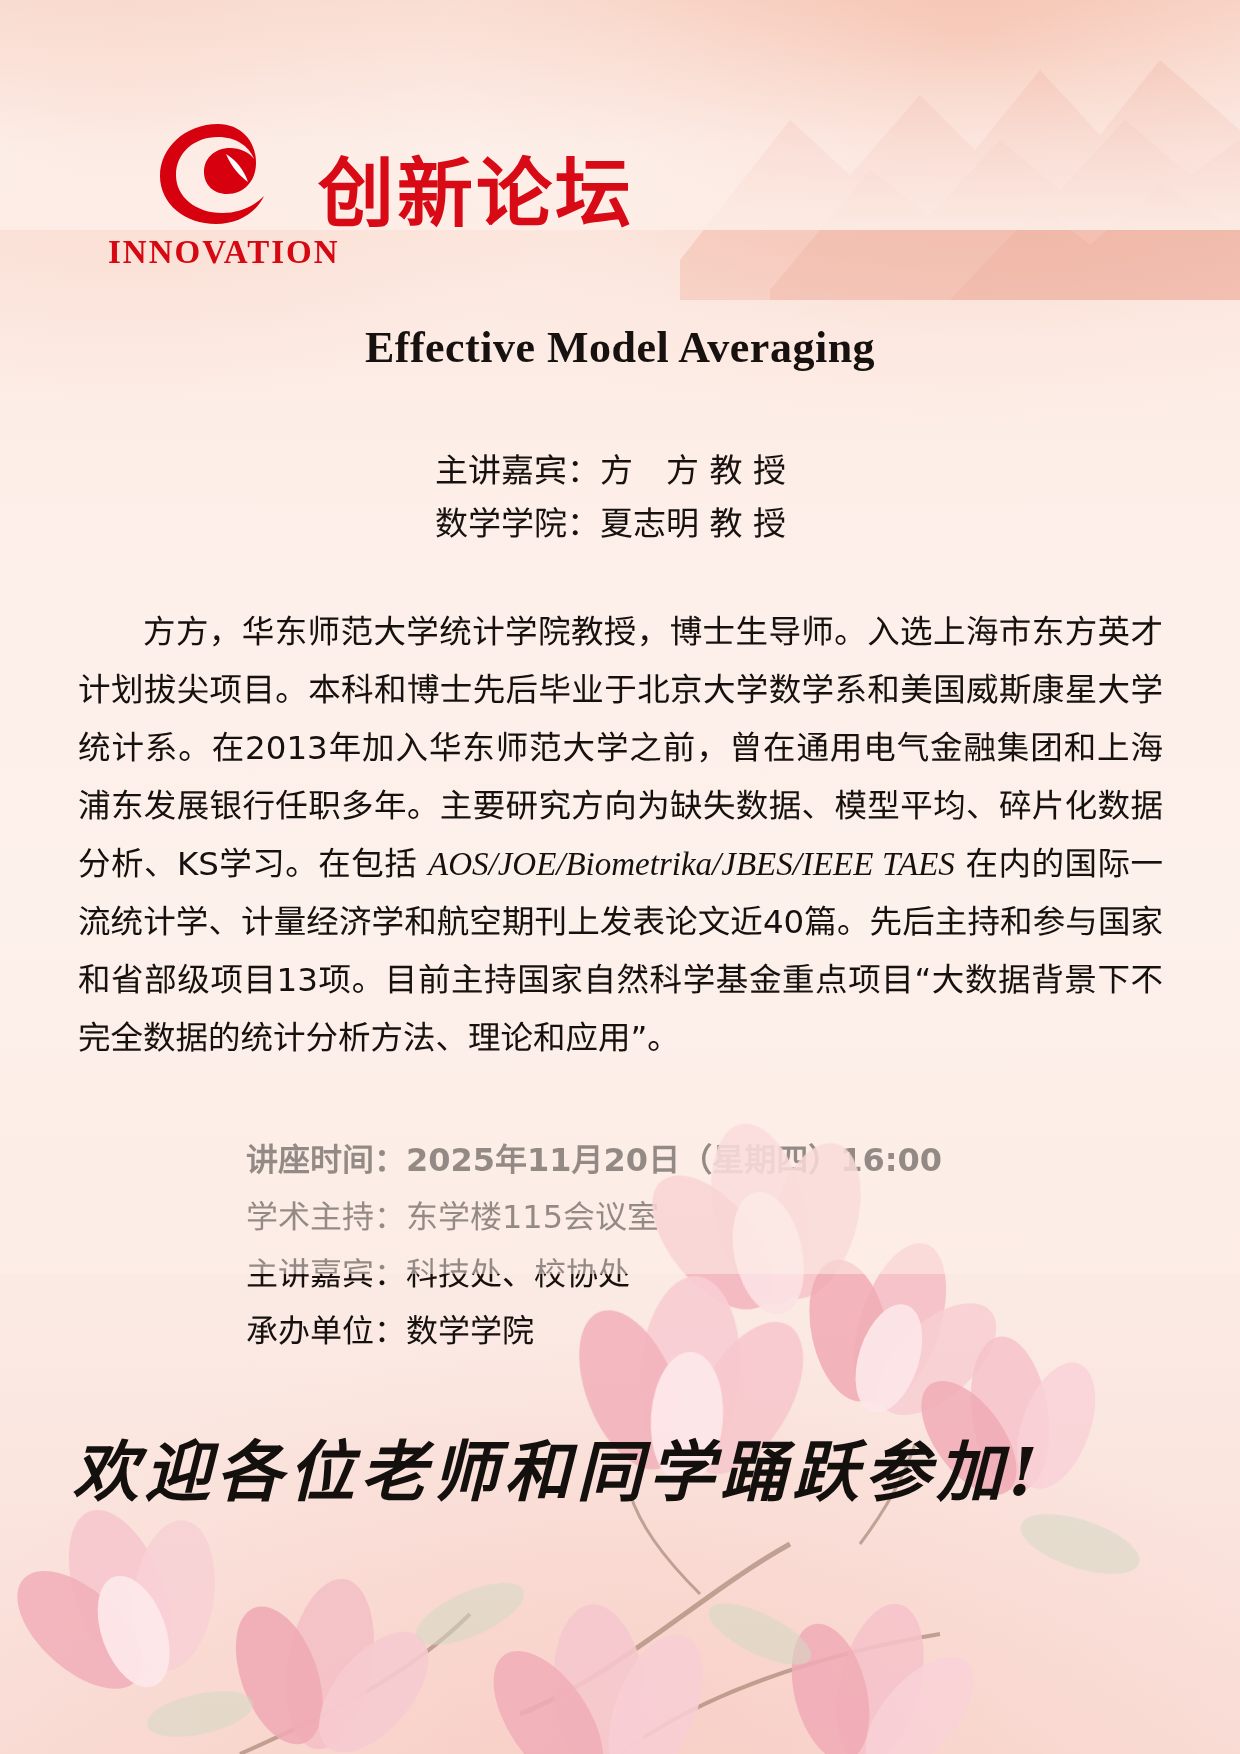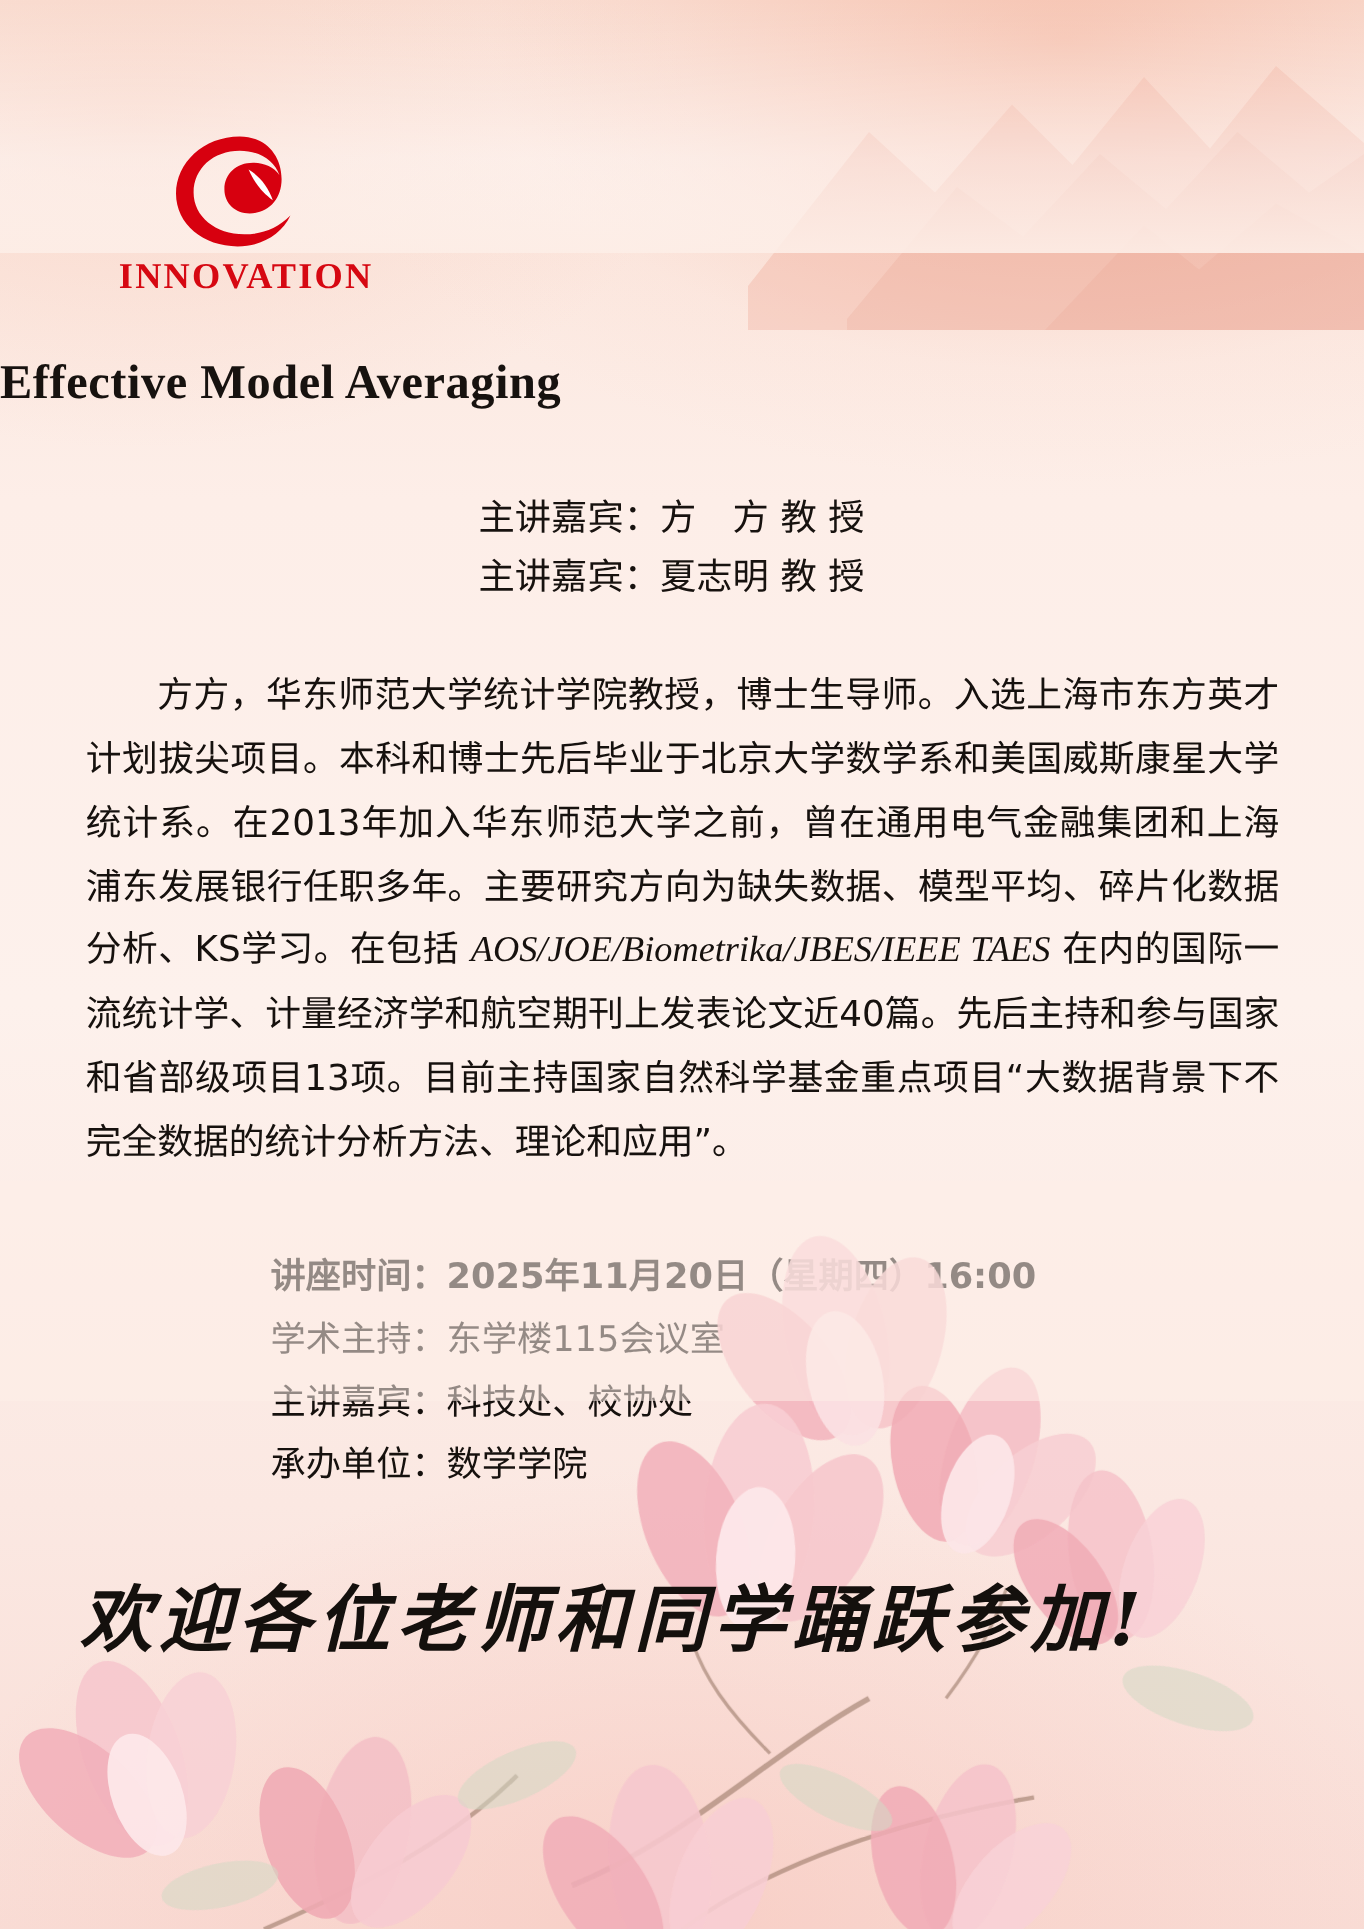--- a/index.html
+++ b/index.html
@@ -95,20 +95,21 @@
     color: #d70a15;
     white-space: nowrap;
   }
 
   
   .lecture-title {
     position: absolute;
     top: 322px;
     left: 0;
     width: 1240px;
+    text-align: center;
     font-family: "Liberation Serif", serif;
     font-weight: 700;
     font-size: 44px;
     color: #17120f;
     letter-spacing: 0.5px;
   }
 
   
   .speakers {
     position: absolute;
@@ -202,27 +203,28 @@
                  C100 90 86 95 70 95 C44 95 24 79 24 57 C24 35 42 19 66 19
                  C84 19 97 28 102 41 C97 34 88 30 78 30 C63 30 52 40 52 54
                  C52 67 62 76 75 76 C92 76 104 63 104 45 C104 22 88 6 66 6 Z" fill="#d7000f"></path>
         <path d="M104 44 C104 30 96 22 84 22 C96 26 100 34 100 44 C100 58 90 68 77 68
                  C68 68 61 63 58 56 C60 68 69 76 81 76 C95 76 104 62 104 44 Z" fill="#ffffff" opacity="0.0"></path>
         <path d="M74 36 C84 42 92 52 96 64 C88 58 80 50 74 36 Z" fill="#ffffff"></path>
       </svg>
       <div class="logo-text">INNOVATION</div>
     </div>
 
+    <div class="title-main">创新论坛</div>
   </div>
 
   <div class="lecture-title">Effective Model Averaging</div>
 
   <div class="speakers">
     <div class="row">主讲嘉宾：方　方 教 授</div>
-    <div class="row">主讲嘉宾：夏志明 教 授</div>
+    <div class="row">数学学院：夏志明 教 授</div>
   </div>
 
   <div class="bio"><span>方方，华东师范大学统计学院教授，博士生导师。入选上海市东方英才计划拔尖项目。本科和博士先后毕业于北京大学数学系和美国威斯康星大学统计系。在2013年加入华东师范大学之前，曾在通用电气金融集团和上海浦东发展银行任职多年。主要研究方向为缺失数据、模型平均、碎片化数据分析、KS学习。在包括 </span><i>AOS/JOE/Biometrika/JBES/IEEE TAES</i><span> 在内的国际一流统计学、计量经济学和航空期刊上发表论文近40篇。先后主持和参与国家和省部级项目13项。目前主持国家自然科学基金重点项目“大数据背景下不完全数据的统计分析方法、理论和应用”。</span></div>
 
   <div class="info">
     <div class="line first">讲座时间：2025年11月20日（星期四）16:00</div>
     <div class="line">学术主持：东学楼115会议室</div>
     <div class="line">主讲嘉宾：科技处、校协处</div>
     <div class="line">承办单位：数学学院</div>
   </div>

